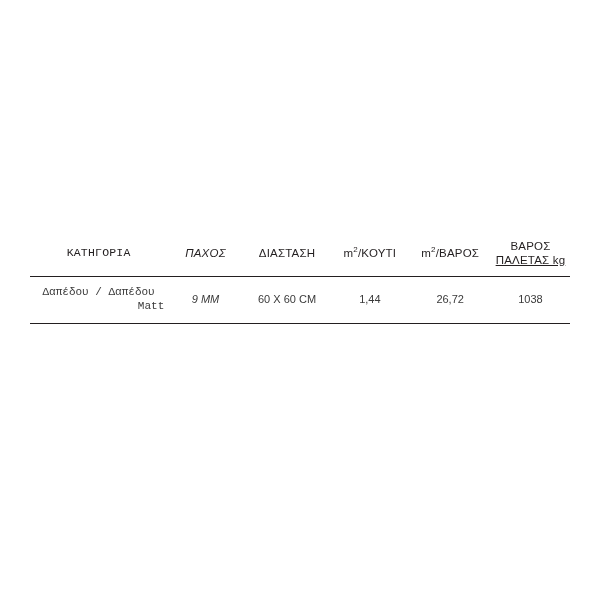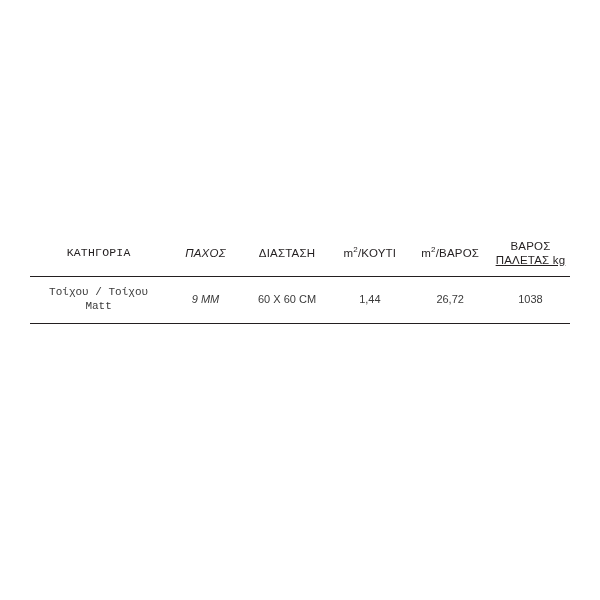--- a/index.html
+++ b/index.html
@@ -54,20 +54,21 @@
   
   table.spec-table tbody td {
     font-size: 11px;
     color: #3a3a3a;
     line-height: 14px;
     padding: 8px 3px 10px 3px;
     border-bottom: 1px solid #231f20;
   }
   table.spec-table tbody td .line2 {
     display: block;
+    text-align: right;
   }
 
   .col-1 { width: 26%; font-family: Liberation Mono, monospace; }
   .col-2 { width: 14%; font-style: italic; }
   .col-3 { width: 16%; }
   .col-4 { width: 14.5%; }
   .col-5 { width: 15%; }
   .col-6 { width: 14.5%; }
 
   sup.unit {
@@ -86,21 +87,21 @@
         <th class="col-1">ΚΑΤΗΓΟΡΙΑ</th>
         <th class="col-2">ΠΑΧΟΣ</th>
         <th class="col-3">ΔΙΑΣΤΑΣΗ</th>
         <th class="col-4"><span>m</span><sup class="unit">2</sup><span>/ΚΟΥΤΙ</span></th>
         <th class="col-5"><span>m</span><sup class="unit">2</sup><span>/ΒΑΡΟΣ</span></th>
         <th class="col-6"><span>ΒΑΡΟΣ</span><span class="sub">ΠΑΛΕΤΑΣ kg</span></th>
       </tr>
     </thead>
     <tbody>
       <tr>
-        <td class="col-1"><span>Τοίχου / Τοίχου</span><span class="line2">Matt</span></td>
+        <td class="col-1"><span>Δαπέδου / Δαπέδου</span><span class="line2">Matt</span></td>
         <td class="col-2">9 ΜΜ</td>
         <td class="col-3">60 X 60 CM</td>
         <td class="col-4">1,44</td>
         <td class="col-5">26,72</td>
         <td class="col-6">1038</td>
       </tr>
     </tbody>
   </table>
 </div>
 

